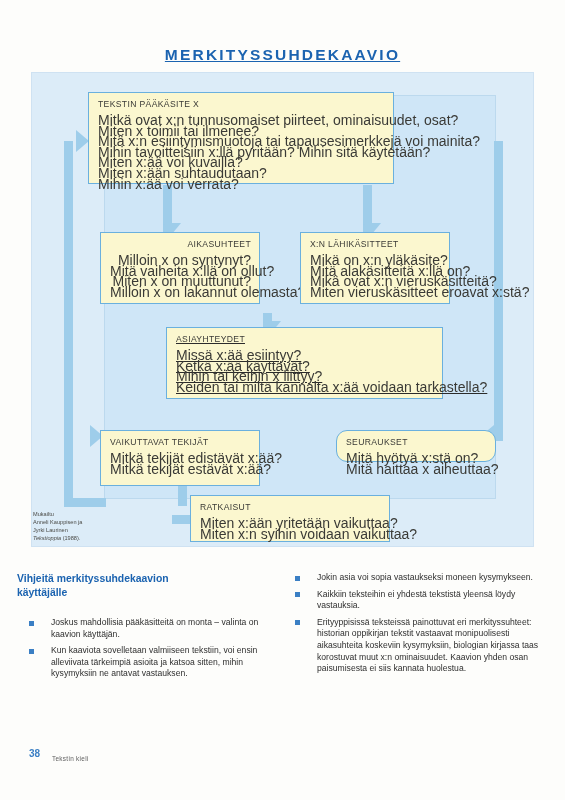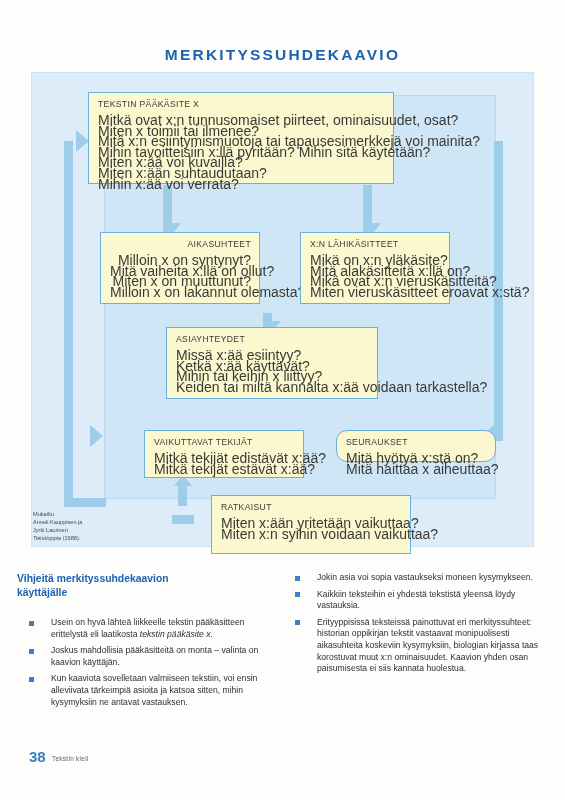--- a/index.html
+++ b/index.html
@@ -15,20 +15,21 @@
     position:absolute;inset:0;
     background:#fdfdfb;
   }
   
   .doc-title{
     position:absolute;left:0;top:46px;width:565px;
     text-align:center;
     font-size:15.5px;font-weight:bold;
     letter-spacing:2.2px;
     color:#1b63b0;
+    text-decoration:underline;
   }
   
   .diagram{
     position:absolute;left:31px;top:72px;
     width:503px;height:475px;
     background:#dcecf8;
     border:1px solid #cfe2f2;
     box-sizing:border-box;
   }
   .diagram-inner{
@@ -84,24 +85,24 @@
   .ybox .q{
     font-size:14px;
     line-height:10.6px;
     color:#3a3a36;
     white-space:nowrap;
   }
   
   #box-main     {left:88px; top:92px;  width:306px;height:92px;}
   #box-aika     {left:100px;top:232px; width:160px;height:72px;text-align:right;}
   #box-lahi     {left:300px;top:232px; width:150px;height:72px;}
-  #box-asia     {left:166px;top:327px; width:212px;height:72px;}
-  #box-vaikuttavat{left:100px;top:430px;width:160px;height:48px;margin-left:44px;}
+  #box-asia     {left:166px;top:327px; width:277px;height:72px;text-decoration:underline;}
+  #box-vaikuttavat{left:100px;top:430px;width:160px;height:56px;}
   #box-seur     {left:336px;top:430px; width:160px;height:32px;border-radius:11px;}
-  #box-ratkaisut{left:190px;top:495px; width:200px;height:59px;margin-left:21px;}
+  #box-ratkaisut{left:190px;top:495px; width:200px;height:47px;}
   
   .source{
     position:absolute;left:33px;top:510px;width:100px;
     font-size:5.6px;line-height:8px;color:#4a4a46;
   }
   .source .italic{font-style:italic;}
   
   .tips-title{
     position:absolute;left:17px;top:572px;width:250px;
     font-size:10.4px;font-weight:bold;line-height:13.5px;
@@ -116,21 +117,21 @@
     position:relative;padding-left:22px;margin-bottom:5px;
   }
   .bullet-row .sq{
     position:absolute;left:0;top:3.5px;
     width:5px;height:5px;background:#3b7fc4;
   }
   .it{font-style:italic;}
   
   .folio{
     position:absolute;left:29px;top:748px;
-    font-size:15px;font-weight:bold;color:#3b7fc4;
+    font-size:10px;font-weight:bold;color:#3b7fc4;
   }
   .folio-label{
     position:absolute;left:52px;top:755px;
     font-size:6.4px;color:#5f5f5f;letter-spacing:0.3px;
   }
 </style>
 </head>
 <body>
 
 <div class="page">
@@ -223,24 +224,20 @@
   </div>
 
   <div class="tips-title">
     <div>Vihjeitä merkityssuhdekaavion</div>
     <div>käyttäjälle</div>
   </div>
 
   <div class="col" id="col-left">
     <div class="bullet-row">
       <span class="sq"></span>
-      <span>Usein on hyvä lähteä liikkeelle tekstin pääkäsitteen erittelystä eli laatikosta </span><span class="it">tekstin pääkäsite x</span><span>.</span>
-    </div>
-    <div class="bullet-row">
-      <span class="sq"></span>
       <span>Joskus mahdollisia pääkäsitteitä on monta – valinta on kaavion käyttäjän.</span>
     </div>
     <div class="bullet-row">
       <span class="sq"></span>
       <span>Kun kaaviota sovelletaan valmiiseen tekstiin, voi ensin alleviivata tärkeimpiä asioita ja katsoa sitten, mihin kysymyksiin ne antavat vastauksen.</span>
     </div>
   </div>
 
   <div class="col" id="col-right">
     <div class="bullet-row">

